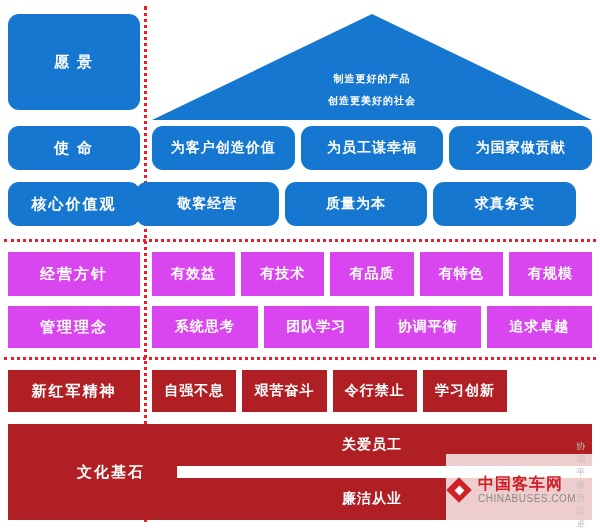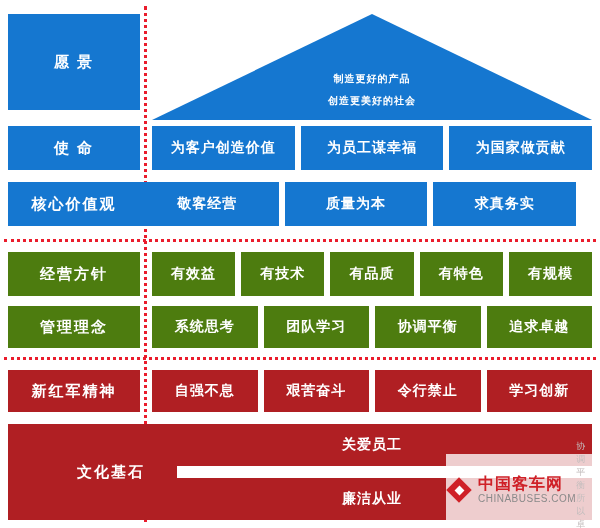--- a/index.html
+++ b/index.html
@@ -2,22 +2,22 @@
 <html><head>
 <meta charset="utf-8">
 <style>
   html,body{margin:0;padding:0;background:#fff;}
   body{font-family:"Liberation Sans","DejaVu Sans",sans-serif;}
   .canvas{position:relative;width:600px;height:528px;background:#fff;overflow:hidden;}
 
   .box{display:flex;align-items:center;justify-content:center;
        color:#fff;font-weight:bold;font-size:14px;letter-spacing:1px;text-align:center;}
   .label{font-size:15px;letter-spacing:2px;}
-  .blue{background:#1577d0;}
-  .green{background:#4d7c0f;}
+  .blue{background:#1577d0;border-radius:11px;}
+  .green{background:#d946ef;}
   .red{background:#b01f23;}
 
   .abs{position:absolute;}
   .row{position:absolute;display:flex;gap:6px;}
   .row .box{flex:1;}
 
   
   .tri-wrap{position:absolute;left:152px;top:14px;width:440px;height:106px;}
   .tri{position:absolute;left:0;top:0;width:0;height:0;
        border-left:220px solid transparent;border-right:220px solid transparent;
@@ -86,21 +86,21 @@
 
   <div class="abs box green label" style="left:8px;top:306px;width:132px;height:42px;">管理理念</div>
   <div class="row" style="left:152px;top:306px;width:440px;height:42px;">
     <div class="box green">系统思考</div>
     <div class="box green">团队学习</div>
     <div class="box green">协调平衡</div>
     <div class="box green">追求卓越</div>
   </div>
 
   <div class="abs box red label" style="left:8px;top:370px;width:132px;height:42px;">新红军精神</div>
-  <div class="row" style="left:152px;top:370px;width:440px;height:42px;">
+  <div class="row" style="left:152px;top:370px;width:355px;height:42px;">
     <div class="box red">自强不息</div>
     <div class="box red">艰苦奋斗</div>
     <div class="box red">令行禁止</div>
     <div class="box red">学习创新</div>
   </div>
 
   <div class="abs box red label" style="left:8px;top:424px;width:132px;height:96px;padding-left:37px;">文化基石</div>
   <div class="abs box red" style="left:152px;top:424px;width:440px;height:42px;">关爱员工</div>
   <div class="abs box red" style="left:152px;top:478px;width:440px;height:42px;">廉洁从业</div>
 

